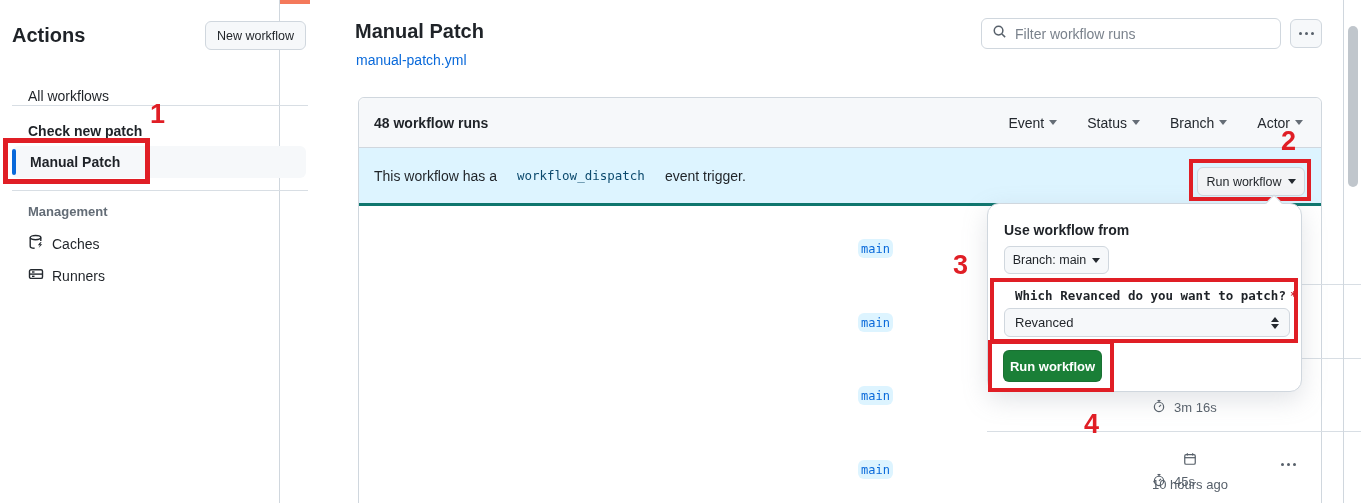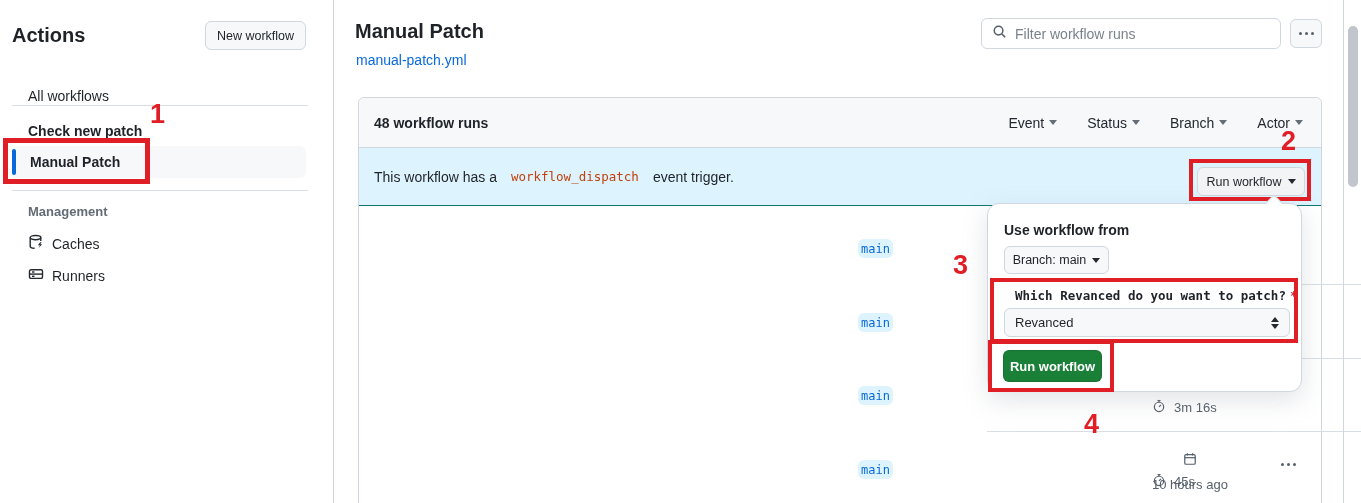--- a/index.html
+++ b/index.html
@@ -10,21 +10,21 @@
   *{box-sizing:border-box; margin:0; padding:0;}
   html,body{width:1361px; height:503px; overflow:hidden;}
   body{font-family:"Liberation Sans", sans-serif; color:var(--text); background:#fff; position:relative;}
   .abs{position:absolute;}
   .mono{font-family:"DejaVu Sans Mono","Liberation Mono",monospace;}
 
   
   .accent-bar{left:222px; top:0; width:88px; height:4px; background:#f4795b;}
 
   
-  .sidebar{left:0; top:0; width:334px; height:503px; border-right:1px solid var(--border); background:#fff;}
+  .sidebar{left:0; top:0; width:280px; height:503px; border-right:1px solid var(--border); background:#fff;}
   .sidebar-title{left:12px; top:24px; font-size:20px; font-weight:700;}
   .btn{display:inline-flex; align-items:center; justify-content:center; gap:6px;
        background:var(--btnbg); border:1px solid var(--border); border-radius:6px;
        font-size:12.5px; font-weight:500; color:var(--text); cursor:pointer;}
   .new-workflow-btn{left:205px; top:21px; width:101px; height:29px;}
   .side-link{font-size:14px; color:var(--text); cursor:pointer;}
   .all-workflows{left:28px; top:76px;margin-top:12px;}
   .check-new-patch{left:28px; top:123px;font-weight:bold;}
   .side-divider{left:12px; width:296px; height:1px; background:var(--divider);}
   .selected-item{left:12px; top:146px; width:294px; height:32px; background:var(--btnbg); border-radius:6px; cursor:pointer;}
@@ -51,22 +51,22 @@
   
   .table-wrap{left:358px; top:97px; width:964px; height:423px; border:1px solid var(--border); border-radius:6px; background:#fff;}
   .table-header{position:absolute; left:0; top:0; right:0; height:50px; background:var(--btnbg);
                 border-bottom:1px solid var(--border); border-radius:6px 6px 0 0;
                 display:flex; align-items:center; padding:0 18px 0 15px;}
   .runs-count{font-size:14px; font-weight:700;}
   .filters{margin-left:auto; display:flex; gap:30px; align-items:center;}
   .filter{display:flex; align-items:center; gap:5px; font-size:14px; color:#24292f; cursor:pointer;}
   .caret{width:0; height:0; border-left:4px solid transparent; border-right:4px solid transparent; border-top:5px solid #656d76;}
   .banner{position:absolute; left:0; top:50px; right:0; height:58px; background:var(--banner);
-          border-bottom:1px solid #0f766e; display:flex; align-items:center; padding-left:15px; font-size:14px;}
-  .banner .code{font-size:12.5px; margin:0 14px; color:#c2410c;}
+          border-bottom:3px solid #0f766e; display:flex; align-items:center; padding-left:15px; font-size:14px;}
+  .banner .code{font-size:12.5px; margin:0 20px; color:#0c4a6e;}
   .run-workflow-toggle{position:absolute; left:838px; top:19px; width:108px; height:29px; background:#f3f4f6;}
   .row-sep{left:628px; width:693px; height:1px; background:var(--divider);}
   .branch-badge{left:858px; width:35px; height:19px; background:var(--banner); color:var(--blue);
                 border-radius:6px; font-size:12px; display:flex; align-items:center; justify-content:center; cursor:pointer;}
   .meta{display:flex; align-items:center; gap:8px; font-size:13px; color:#57606a;}
   .row-kebab{left:1281px; top:463px; cursor:pointer;}
   .row-kebab i{background:#57606a;}
 
   
   .panel{left:987px; top:203px; width:315px; height:189px; background:#fff; border:1px solid var(--border);

